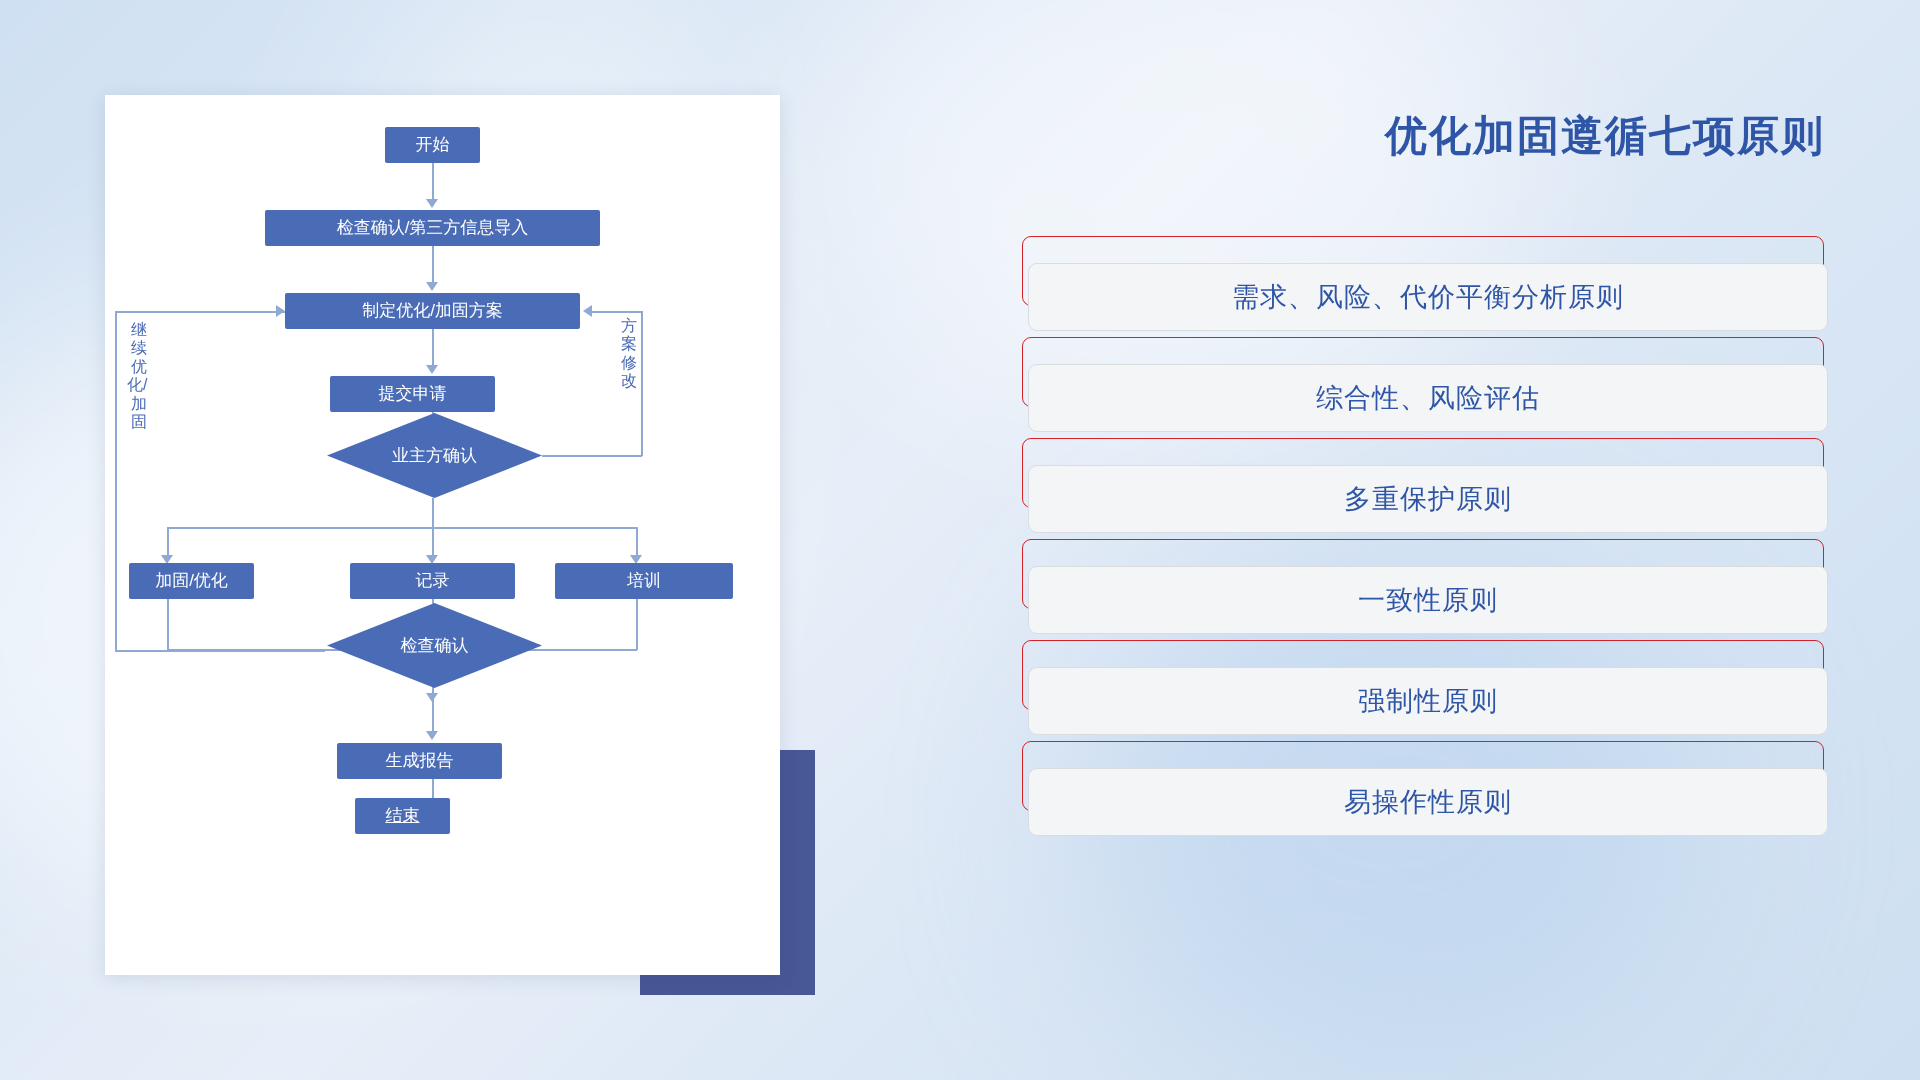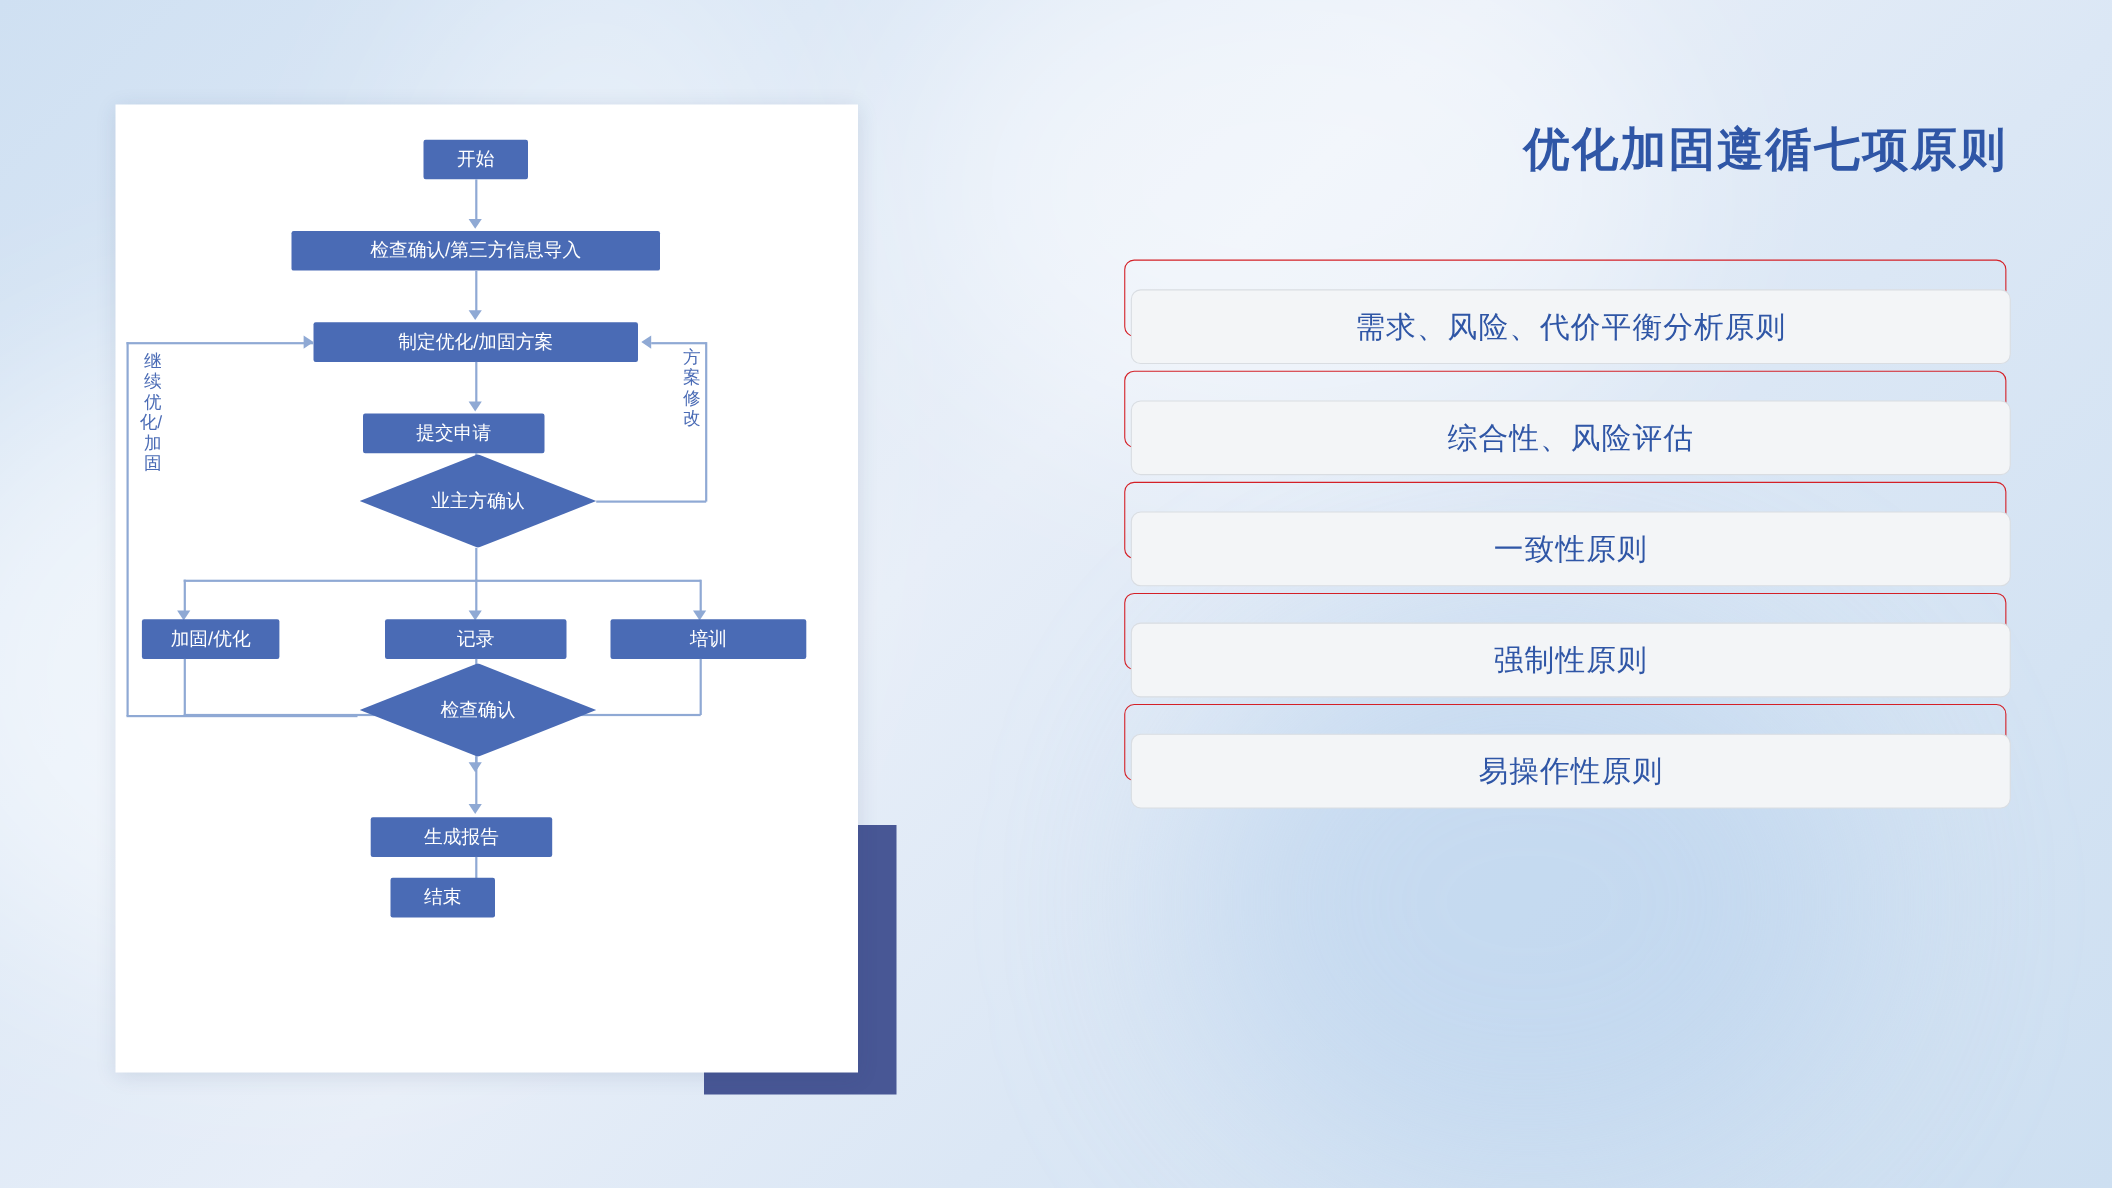--- a/index.html
+++ b/index.html
@@ -245,21 +245,21 @@
       <span class="dlabel">检查确认</span>
     </div>
 
     <div class="line vline" style="left:327px; top:593px; height:45px;"></div>
     <div class="arrow arrow-down" style="left:321px; top:636px;"></div>
 
     <div class="node" style="left:232px; top:648px; width:165px;">生成报告</div>
     <div class="line vline" style="left:327px; top:684px; height:30px;"></div>
     <div class="arrow arrow-down" style="left:321px; top:712px;"></div>
 
-    <div class="node" style="left:250px; top:703px; width:95px;">结束</div>
+    <div class="node" style="left:250px; top:703px; width:95px;text-decoration:underline;">结束</div>
 
   </div>
 </div>
 
 <div class="right-title">优化加固遵循七项原则</div>
 
 <div class="principles">
 
   <div class="principle-item">
     <div class="principle-accent"></div>
@@ -269,20 +269,26 @@
   </div>
 
   <div class="principle-item">
     <div class="principle-accent"></div>
     <div class="principle-box">
       <span class="principle-text">综合性、风险评估</span>
     </div>
   </div>
 
 
+  <div class="principle-item">
+    <div class="principle-accent"></div>
+    <div class="principle-box">
+      <span class="principle-text">多重保护原则</span>
+    </div>
+  </div>
 
   <div class="principle-item">
     <div class="principle-accent"></div>
     <div class="principle-box">
       <span class="principle-text">一致性原则</span>
     </div>
   </div>
 
   <div class="principle-item">
     <div class="principle-accent"></div>

